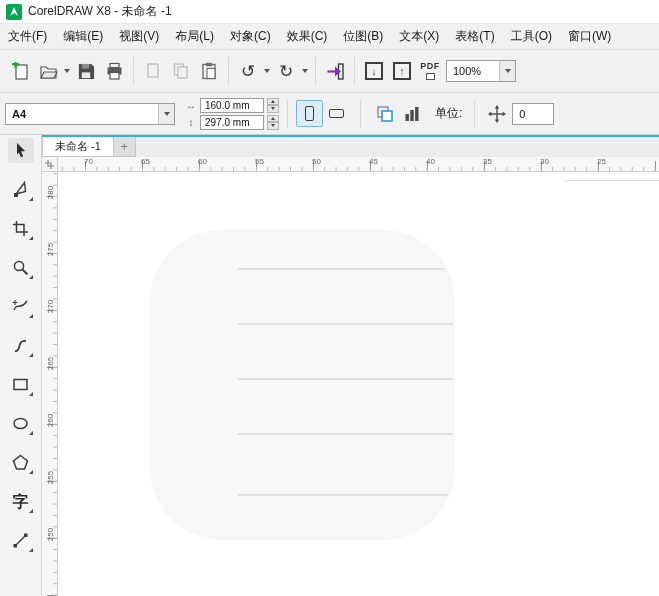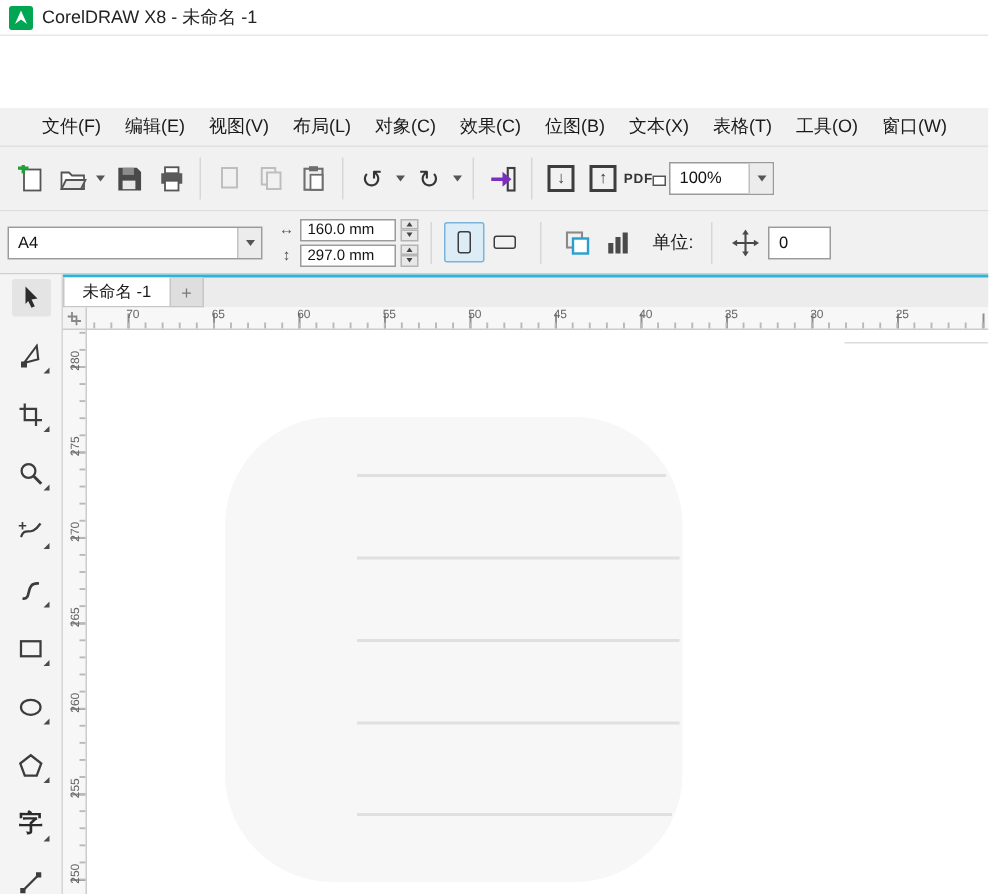--- a/index.html
+++ b/index.html
@@ -4,45 +4,45 @@
 <style>
   * { margin:0; padding:0; box-sizing:border-box; }
   html,body { width:659px; height:596px; overflow:hidden;
     font-family:"Liberation Sans", sans-serif; background:#fff; }
   .titlebar { height:24px; background:#ffffff; display:flex; align-items:center;
     padding:0 6px; border-bottom:1px solid #e8e8e8; }
   .logo { width:16px; height:16px; background:#00a651; border-radius:2px;
     display:inline-flex; align-items:center; justify-content:center; margin-right:6px; }
   .title { font-size:12px; color:#222; }
   .menubar { height:26px; background:#f1f1f1; display:flex; align-items:center;
-    padding-left:20px; border-bottom:1px solid #e0e0e0;margin-top:48px; }
+    padding-left:0; border-bottom:1px solid #e0e0e0; }
   .menu-item { font-size:12px; color:#1a1a1a; padding:4px 8px; cursor:default; }
 
   .toolbar { height:43px; background:#f1f1f1; display:flex; align-items:center;
     padding:0 6px; border-bottom:1px solid #dcdcdc; }
   .tbtn { width:28px; height:28px; display:flex; align-items:center; justify-content:center;
     border-radius:2px; position:relative; }
   .sep { width:1px; height:28px; background:#d7d7d7; margin:0 5px; }
   .caret { width:0; height:0; border-left:3px solid transparent; border-right:3px solid transparent;
     border-top:4px solid #555; display:inline-block; margin:0 2px; }
   .glyph-btn { font-size:17px; color:#333; line-height:1; }
   .bracket-icon { width:18px; height:18px; border:2px solid #3d3d3d; display:flex;
     align-items:center; justify-content:center; font-size:11px; font-weight:bold; color:#3d3d3d; }
-  .pdf-stack { display:flex; flex-direction:row; align-items:center; line-height:1;text-align:center; }
+  .pdf-stack { display:flex; flex-direction:column; align-items:center; line-height:1;text-align:center; }
   .pdf-txt { font-size:9px; font-weight:bold; color:#333; letter-spacing:.5px; }
   .pdf-page { width:9px; height:7px; border:1px solid #555; margin-top:2px; background:#fff; }
   .combo { display:flex; align-items:stretch; border:1px solid #9b9b9b; background:#fff; height:22px; }
   .combo .val { flex:1; display:flex; align-items:center; padding:0 6px; font-size:11px; color:#111; }
   .combo .cbtn { width:16px; background:#ececec; border-left:1px solid #c2c2c2;
     display:flex; align-items:center; justify-content:center; }
   .zoom-combo { width:70px; margin-left:2px; }
 
   .propbar { height:42px; background:#f1f1f1; display:flex; align-items:center;
     padding:0 5px; border-bottom:1px solid #cfcfcf; overflow:hidden; white-space:nowrap; }
-  .preset-combo { width:170px; }
+  .preset-combo { width:170px;font-weight:bold; }
   .sizegroup { display:flex; flex-direction:column; gap:2px; margin-left:10px; }
   .sizerow { display:flex; align-items:center; gap:3px; }
   .dim-icon { font-size:10px; color:#555; width:12px; text-align:center; }
   .dim-field { width:64px; height:15px; border:1px solid #9b9b9b; background:#fff;
     font-size:10px; color:#111; display:flex; align-items:center; padding:0 4px; }
   .spin { display:flex; flex-direction:column; width:12px; height:15px; }
   .spin span { flex:1; background:#e8e8e8; border:1px solid #b5b5b5; display:flex;
     align-items:center; justify-content:center; }
   .tri-up { width:0; height:0; border-left:2.5px solid transparent; border-right:2.5px solid transparent;
     border-bottom:3px solid #444; }

